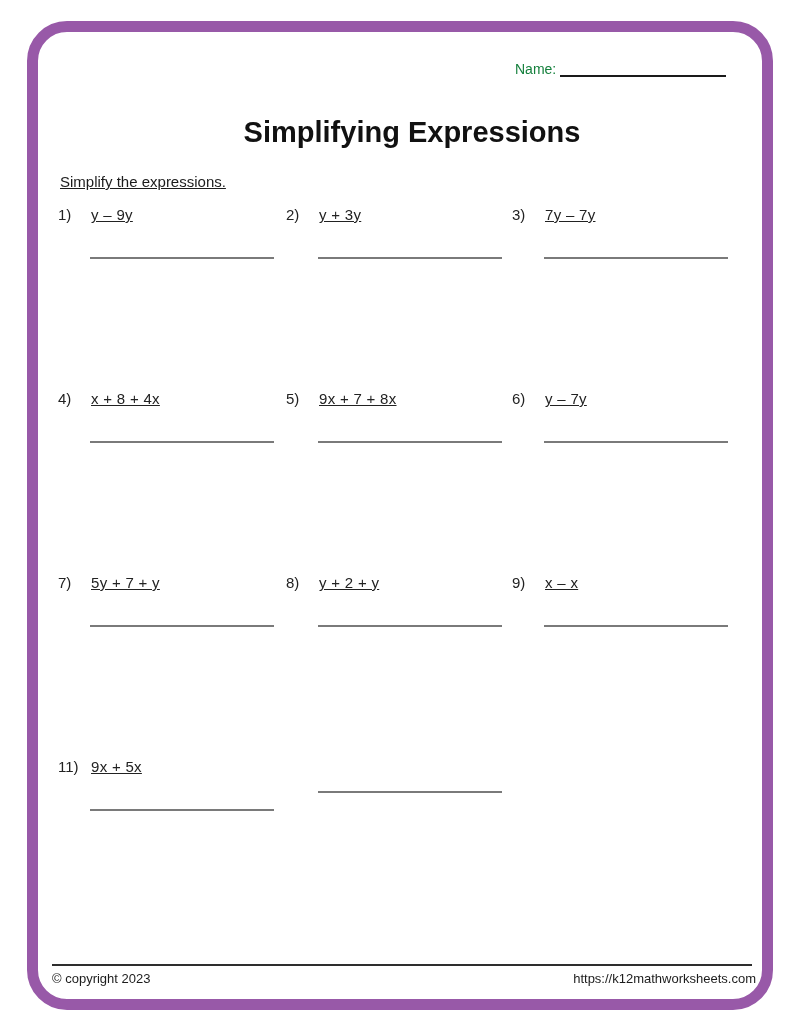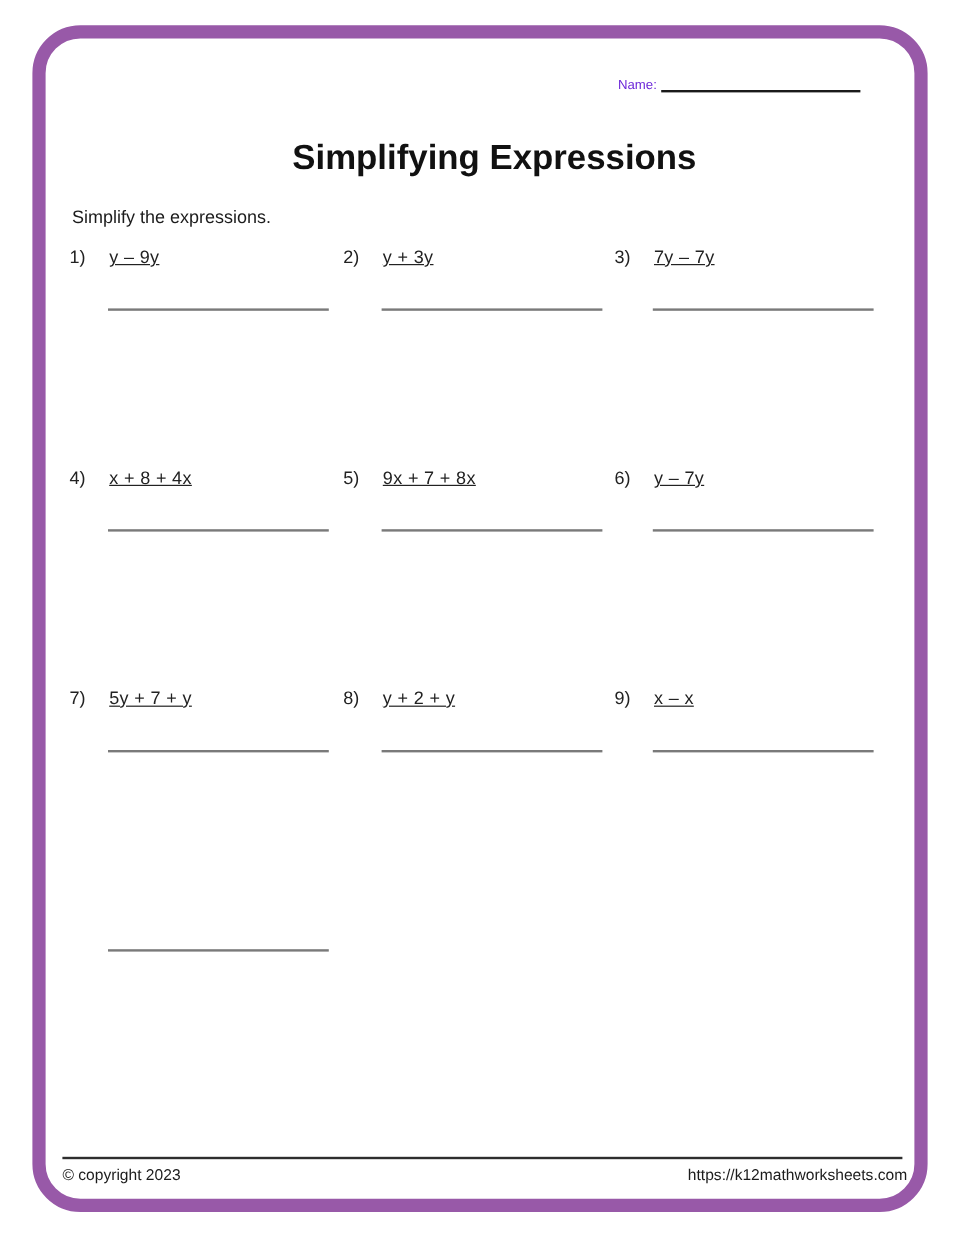--- a/index.html
+++ b/index.html
@@ -25,22 +25,22 @@
     border: 11px solid #9859A8;
     border-radius: 40px;
     background: transparent;
   }
   .name-row {
     position: absolute;
     left: 515px;
     top: 60px;
     display: flex;
     align-items: flex-end;
-    font-size: 11px;
-    color: #6d28d9;
+    font-size: 14px;
+    color: #15803d;
   }
   .name-line {
     display: inline-block;
     width: 166px;
     height: 15px;
     border-bottom: 2px solid #1a1a1a;
     margin-left: 4px;
   }
   .worksheet-title {
     position: absolute;
@@ -53,20 +53,21 @@
     letter-spacing: 0px;
     color: #111111;
     margin: 12px;
   }
   .instruction {
     position: absolute;
     left: 60px;
     top: 173px;
     font-size: 15px;
     color: #1c1c1c;
+    text-decoration: underline;
   }
   .problems-grid {
     position: absolute;
     left: 58px;
     top: 206px;
     display: grid;
     grid-template-columns: 228px 226px 230px;
     grid-auto-rows: 184px;
   }
   .prob {
@@ -192,20 +193,27 @@
 
   <div class="cell">
     <div class="prob">
       <span class="num">9)</span>
       <span class="expr">x – x</span>
     </div>
     <div class="answer-line"></div>
   </div>
 
 
+  <div class="cell">
+    <div class="prob">
+      <span class="num">11)</span>
+      <span class="expr">9x + 5x</span>
+    </div>
+    <div class="answer-line"></div>
+  </div>
 
   <div class="cell">
     <div class="answer-line"></div>
   </div>
 
 </div>
 
 <div class="footer-divider"></div>
 
 <div class="footer-row">

